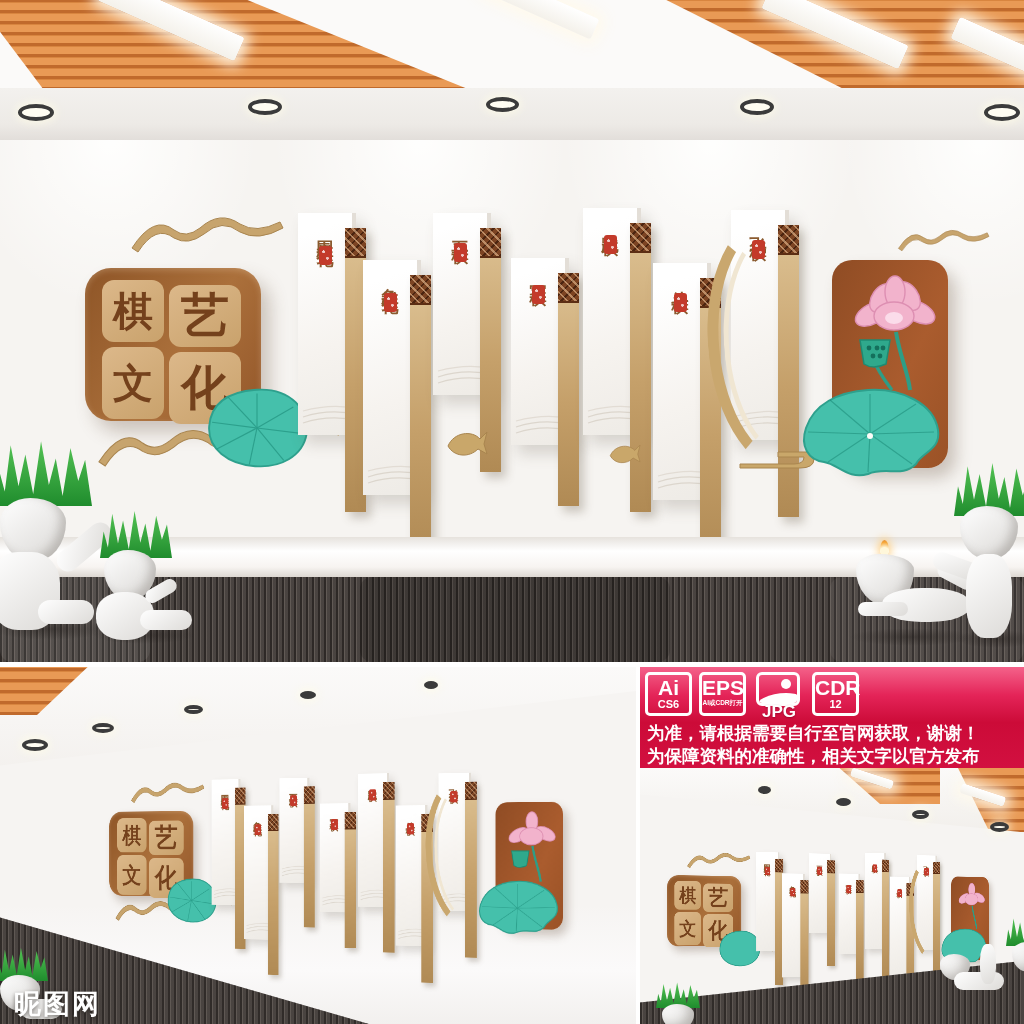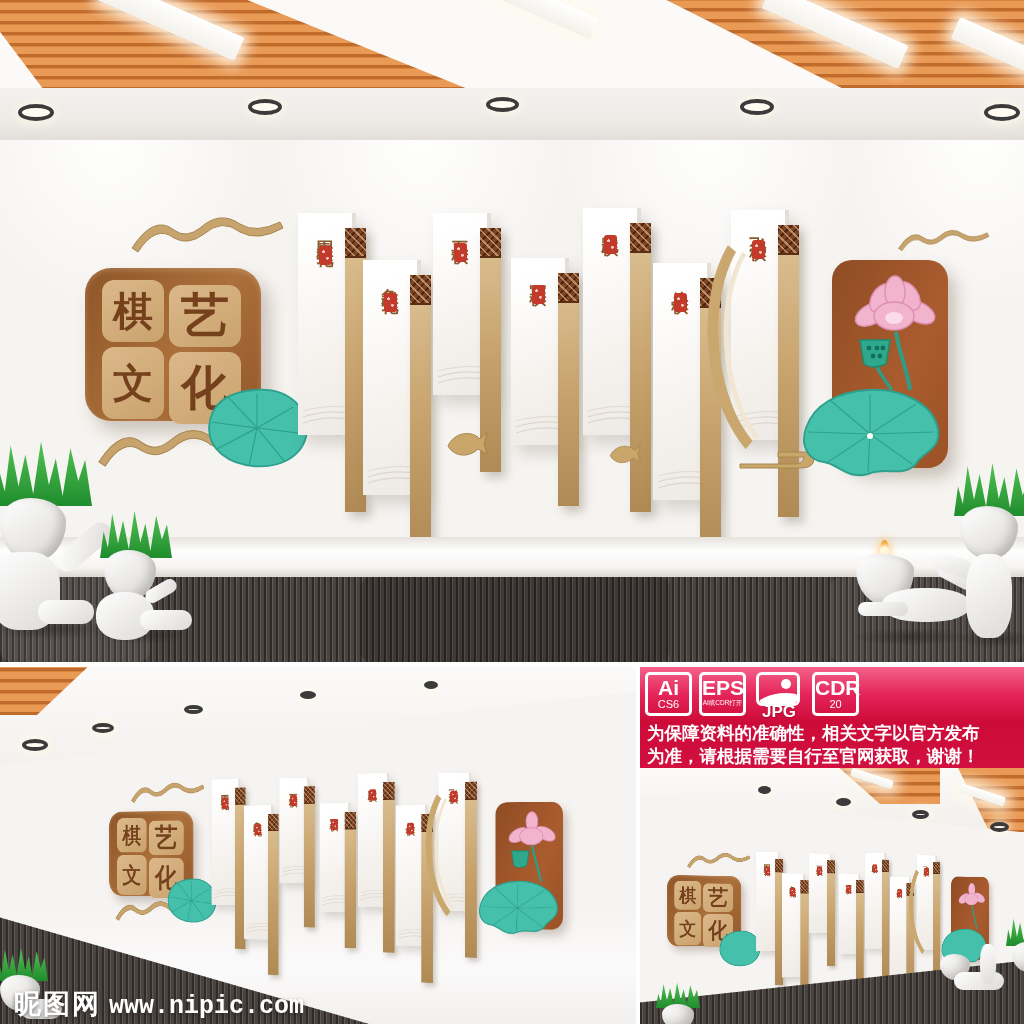--- a/index.html
+++ b/index.html
@@ -103,21 +103,21 @@
   #view-left .floorline{position:absolute;left:0;bottom:0;width:100%;height:120px;
       background:linear-gradient(180deg,rgba(230,226,221,0),#fbfafa 55%,#f2f0ee);}
 
   
   #quad-right{position:absolute;left:640px;top:667px;width:384px;height:357px;background:#f6f4f2;}
   #banner{position:absolute;left:0;top:0;width:384px;height:101px;
       background:linear-gradient(180deg,#f4628a 0%,#e42458 28%,#cc0b38 55%,#d21040 100%);}
   .badgerow{position:absolute;left:5px;top:5px;display:flex;gap:7px;align-items:flex-start;}
   .badge{width:47px;height:44px;border:3px solid #ffffff;border-radius:5px;color:#ffffff;text-align:center;line-height:1;}
   .badge .b1{font-size:21px;font-weight:bold;margin-top:2px;}
-  .badge .b2{font-size:11px;font-weight:normal;margin-top:1px;}
+  .badge .b2{font-size:11px;font-weight:bold;margin-top:1px;}
   .badge.eps .b2{font-size:6.5px;margin-top:2px;}
   .badge.jpg{position:relative;border:none;width:52px;height:48px;}
   .jpgbox{position:absolute;left:3px;top:0;width:44px;height:34px;border:3px solid #fff;border-radius:6px;overflow:hidden;}
   .jpgsun{position:absolute;right:6px;top:4px;width:10px;height:10px;border-radius:50%;background:#fff;}
   .jpgwave{position:absolute;left:-4px;bottom:-6px;width:52px;height:16px;background:#fff;border-radius:60% 40% 0 0/100% 70% 0 0;}
   .jpgtxt{position:absolute;left:0;right:0;bottom:0;font-size:17px;font-weight:bold;color:#fff;text-shadow:0 1px 2px rgba(120,0,30,.6);}
   .slogan{position:absolute;right:8px;top:7px;color:#fff;font-weight:bold;font-size:21px;letter-spacing:6px;line-height:1.55;white-space:nowrap;}
   .notice{position:absolute;left:7px;top:55px;color:#ffffff;font-weight:bold;font-size:17.5px;line-height:23px;white-space:nowrap;}
   #view-right{position:absolute;left:0;top:101px;width:384px;height:256px;overflow:hidden;background:#f6f4f2;}
   #view-right .artwrap{left:16px;top:-12px;transform-origin:0 50%;
@@ -125,21 +125,21 @@
   #view-right .ceilwrap{position:absolute;left:0;top:0;width:100%;height:70px;
       background:linear-gradient(180deg,#fbfaf9,#f1eeea);clip-path:polygon(0 0,100% 0,100% 92%,0 38%);overflow:hidden;}
   #view-right .carpet2{position:absolute;left:0;bottom:0;width:100%;height:72px;
       clip-path:polygon(0 70%,100% 12%,100% 100%,0 100%);background:#4d4744;}
 
   .stripepat{position:absolute;inset:0;background:
       repeating-linear-gradient(90deg,rgba(20,16,14,.5) 0 2px,rgba(150,140,130,.25) 2px 3px,rgba(60,54,50,.2) 3px 6px);}
 
   
   #watermark{position:absolute;left:14px;top:986px;display:flex;align-items:baseline;gap:8px;color:#ffffff;
-      text-shadow:0 2px 4px rgba(40,35,30,.65);font-family:Liberation Mono, monospace;}
+      text-shadow:0 2px 4px rgba(40,35,30,.65);}
   #watermark .wm-logo{font-size:27px;font-weight:bold;letter-spacing:2px;}
   #watermark .wm-url{font-size:25px;font-weight:bold;}
   #idbar{position:absolute;left:781px;top:993px;width:234px;height:21px;background:rgba(185,185,185,.42);
       display:flex;align-items:center;justify-content:center;}
   #idbar span{font-size:12.5px;color:#f2f2f2;letter-spacing:.3px;white-space:nowrap;}
   .gap-h{position:absolute;left:0;top:662px;width:1024px;height:5px;background:#fff;}
   .gap-v{position:absolute;left:636px;top:662px;width:4px;height:362px;background:#fff;}
 </style>
 </head>
 <body>
@@ -604,26 +604,26 @@
         </div>
         <div class="badge jpg">
           <div class="jpgbox">
             <div class="jpgsun"></div>
             <div class="jpgwave"></div>
           </div>
           <div class="jpgtxt">JPG</div>
         </div>
         <div class="badge">
           <div class="b1">CDR</div>
-          <div class="b2">20</div>
+          <div class="b2">12</div>
         </div>
       </div>
       <div class="notice">
+        <div>为准，请根据需要自行至官网获取，谢谢！</div>
         <div>为保障资料的准确性，相关文字以官方发布</div>
-        <div>为准，请根据需要自行至官网获取，谢谢！</div>
       </div>
     </div>
 
     <div id="view-right">
       <div class="ceilwrap">
         <div class="cove" style="left:150px;top:-4px;width:150px;height:40px;clip-path:polygon(30% 0,100% 0,100% 100%,60% 100%);"></div>
         <div class="cove" style="left:300px;top:0px;width:90px;height:64px;clip-path:polygon(20% 0,100% 0,100% 100%,55% 100%);"></div>
         <div class="lightbar" style="left:210px;top:6px;width:44px;height:9px;transform:rotate(18deg);"></div>
         <div class="lightbar" style="left:320px;top:22px;width:46px;height:10px;transform:rotate(18deg);"></div>
       </div>
@@ -754,15 +754,14 @@
         <div class="limb" style="left:44px;top:8px;width:16px;height:40px;border-radius:40%;"></div>
       </div>
     </div>
   </div>
 
   <div class="gap-h"></div>
   <div class="gap-v"></div>
 
   <div id="watermark">
     <span class="wm-logo">昵图网</span>
-    <span class="wm-url">www.nipic.com</span>
   </div>
 </div>
 
 </body></html>

